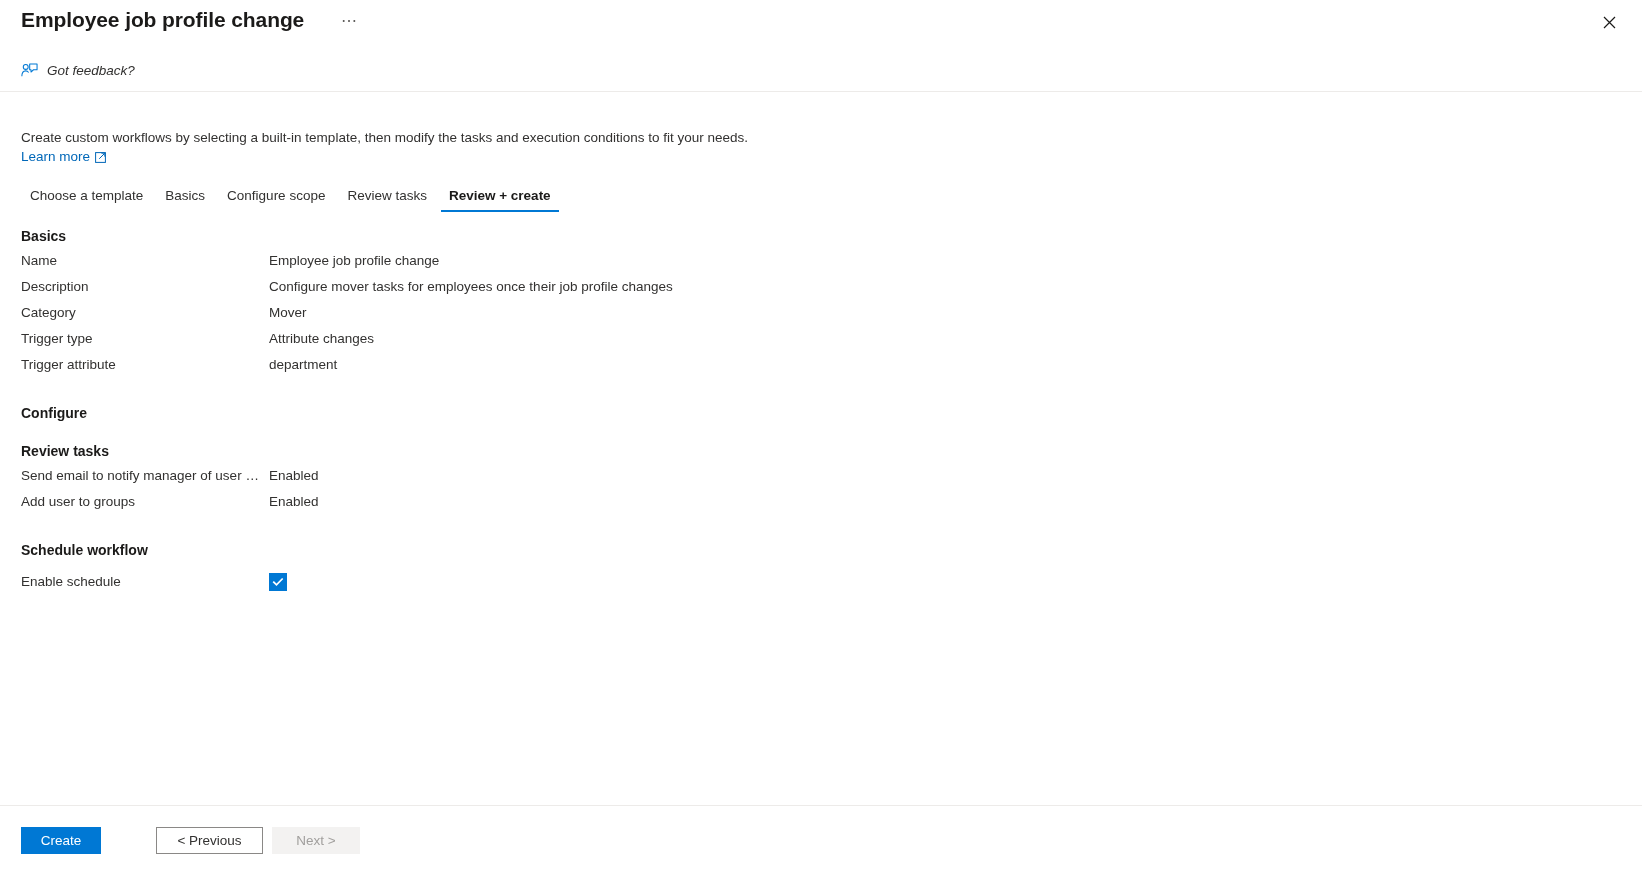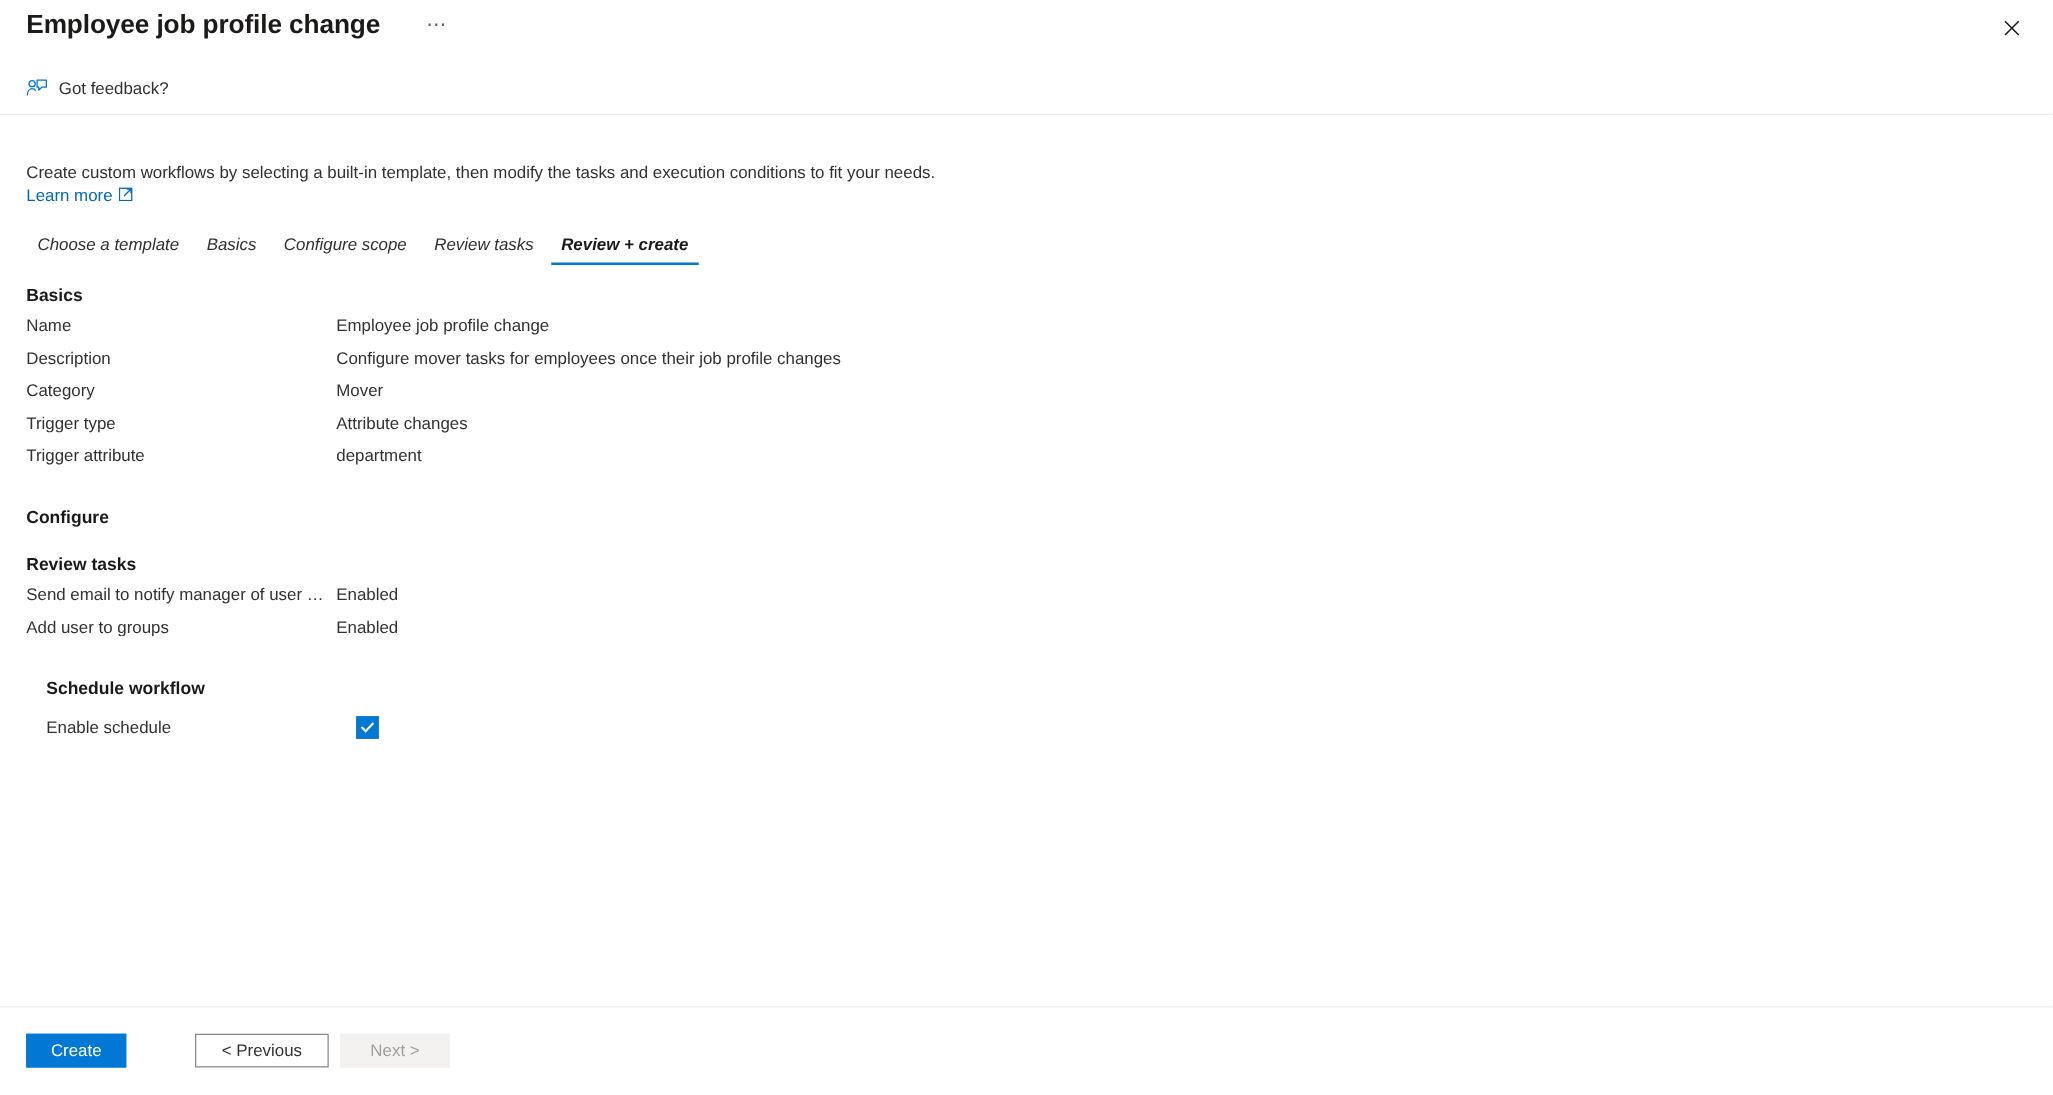--- a/index.html
+++ b/index.html
@@ -53,20 +53,21 @@
     cursor: pointer;
     color: #1b1a19;
   }
   .close-btn svg { display: block; margin: 5px auto; }
 
   
   .command-bar {
     position: relative;
     height: 43px;
     border-bottom: 1px solid #edebe9;
+    font-style: italic;
   }
   .feedback-link {
     position: absolute;
     left: 21px;
     top: 10px;
     display: flex;
     align-items: center;
     gap: 9px;
     cursor: pointer;
     height: 24px;
@@ -90,21 +91,21 @@
     top: 128px;
     width: 1400px;
   }
   .intro-text {
     font-size: 13.5px;
     color: #323130;
     line-height: 19px;
   }
   .learn-more {
     display: inline-flex;
-    align-items: flex-start;
+    align-items: center;
     gap: 5px;
     margin-top: 2px;
     font-size: 13.5px;
     color: #0067b8;
     cursor: pointer;
   }
   .ext-icon { width: 12px; height: 12px; display: block; }
 
   
   .tabs {
@@ -115,21 +116,20 @@
     align-items: flex-end;
     height: 30px;
   }
   .tab {
     position: relative;
     font-size: 13.5px;
     color: #323130;
     padding: 0 11px 9px 11px;
     cursor: pointer;
     white-space: nowrap;
-    font-style: italic;
   }
   .tab:first-child { padding-left: 9px; }
   .tab.active {
     font-weight: 700;
     color: #1b1a19;
   }
   .tab.active::after {
     content: "";
     position: absolute;
     left: 3px;
@@ -167,21 +167,21 @@
     overflow: hidden;
     text-overflow: ellipsis;
     padding-right: 0px;
   }
   .kv-val {
     font-size: 13.5px;
     color: #323130;
     white-space: nowrap;
   }
 
-  .schedule-section { margin-top: 38px; margin-left: 16px; }
+  .schedule-section { margin-top: 38px; }
   .schedule-section .section-heading { margin-bottom: 11px; }
   .checkbox-row {
     display: flex;
     align-items: center;
     height: 26px;
   }
   .checkbox-row .kv-key { line-height: 26px; }
   .azure-checkbox {
     width: 18px;
     height: 18px;

